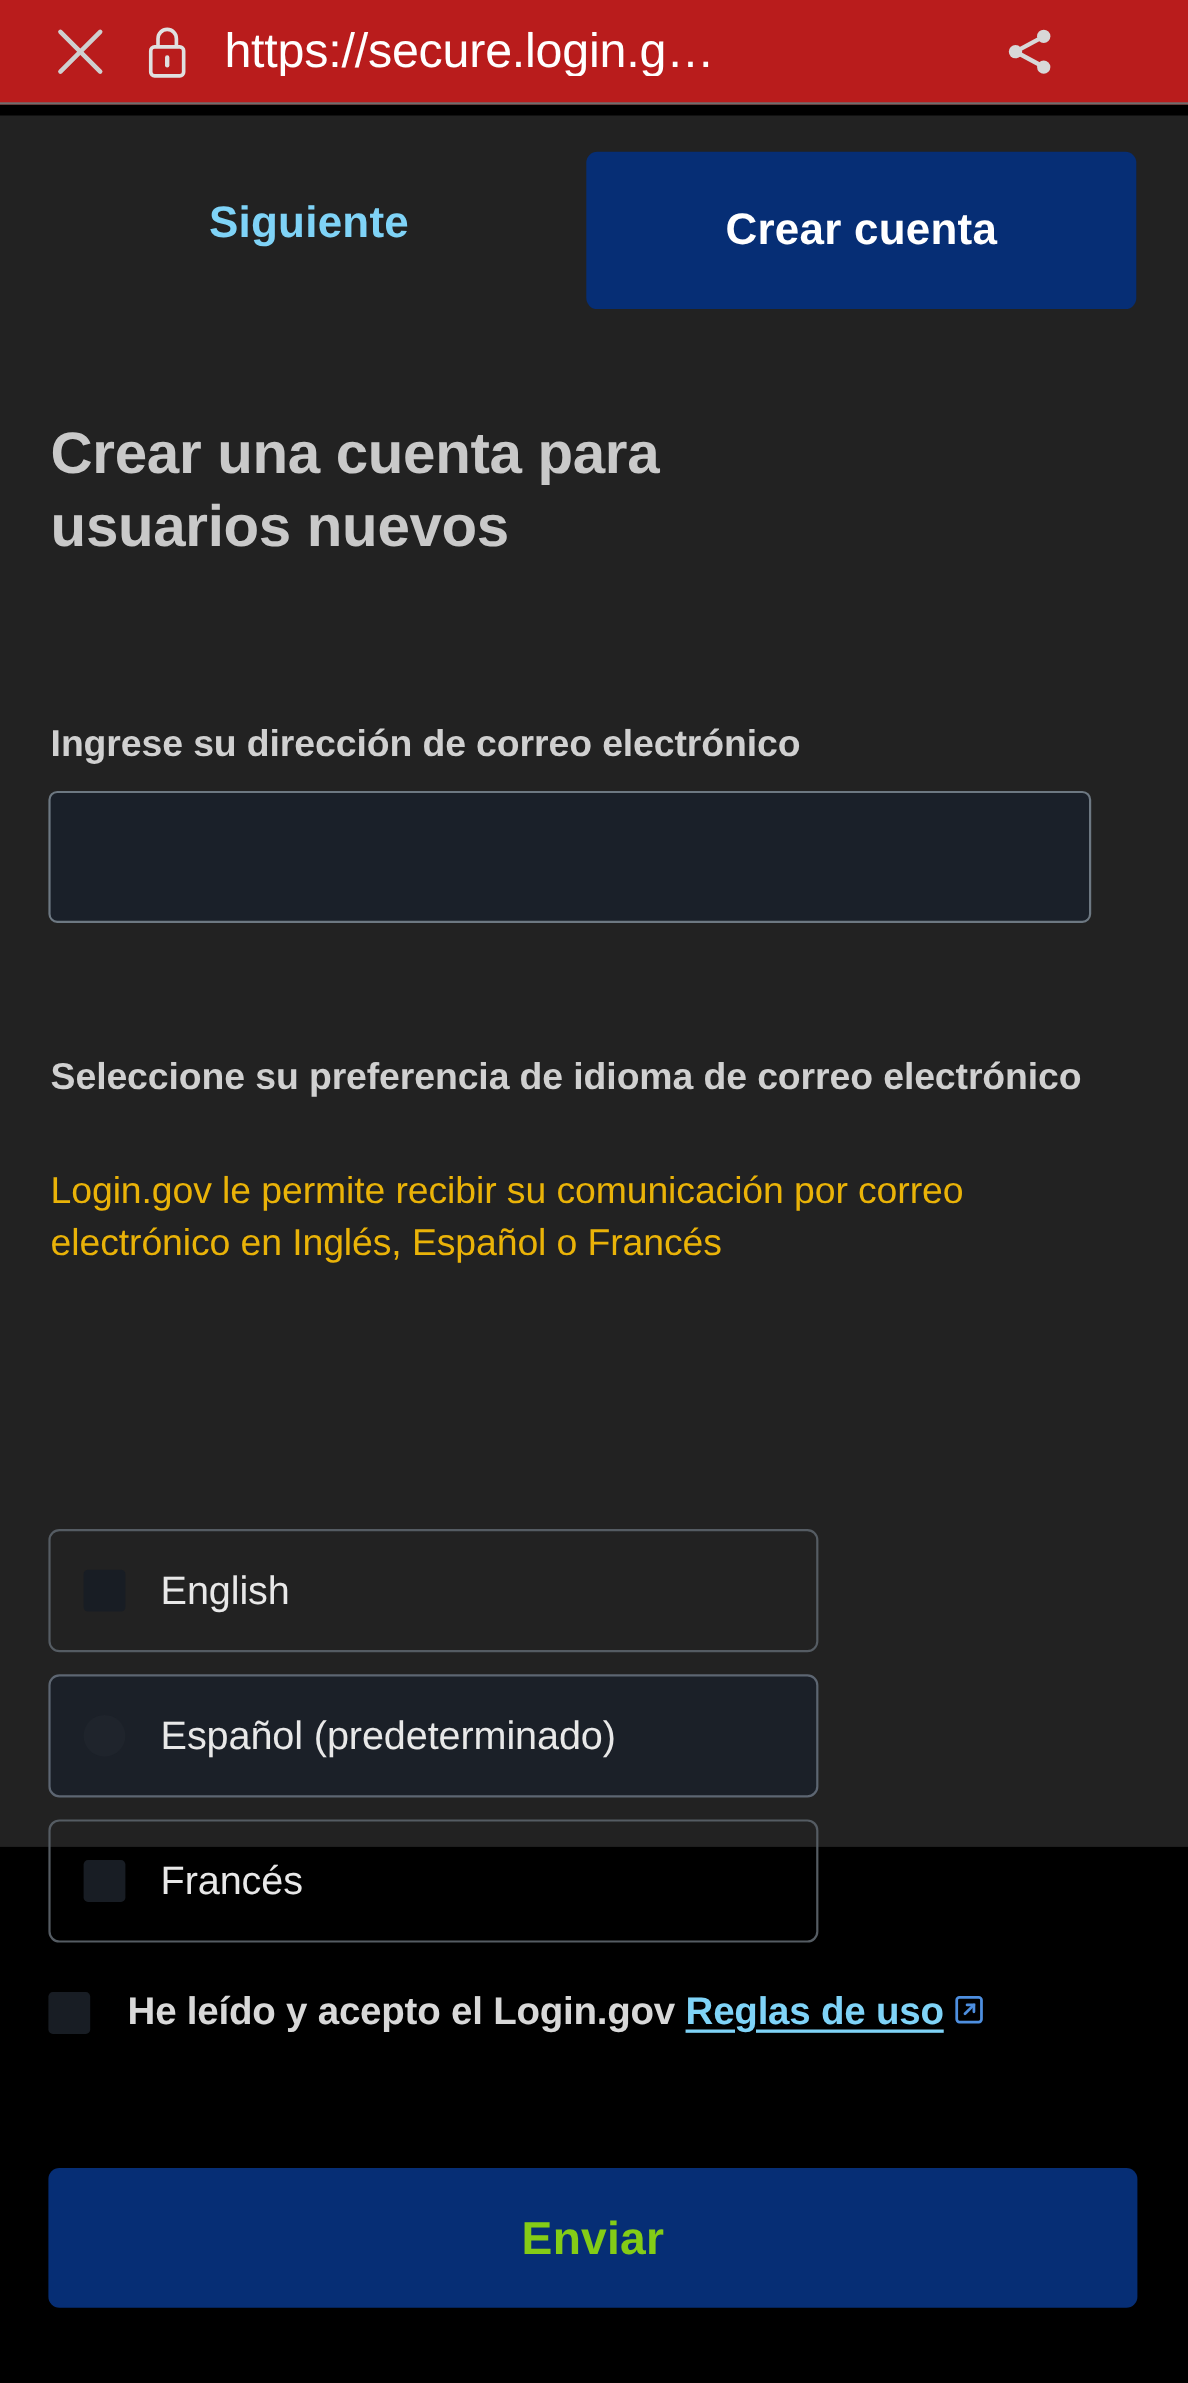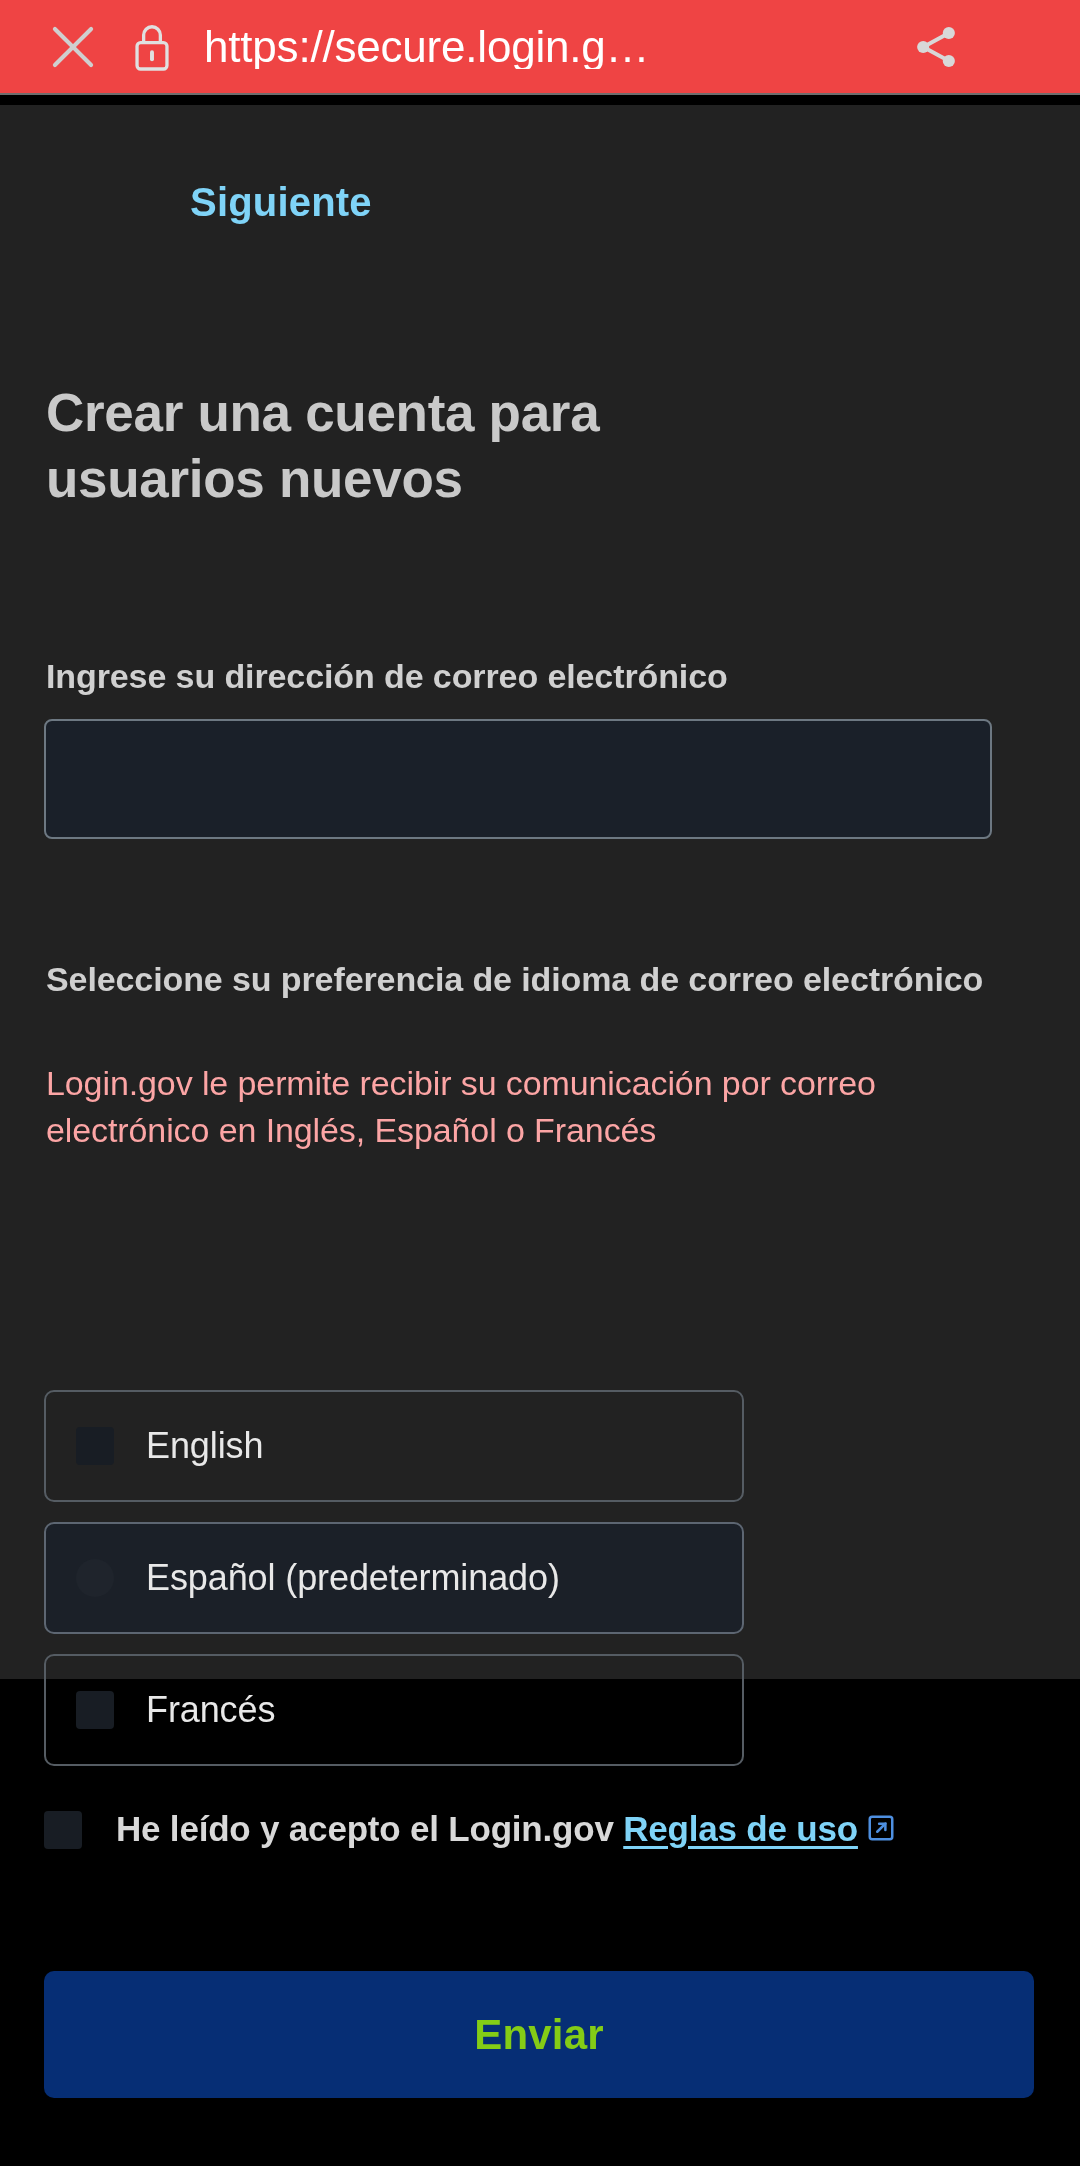--- a/index.html
+++ b/index.html
@@ -15,21 +15,21 @@
     overflow: hidden;
     position: relative;
   }
 
   
   .browser-bar {
     position: absolute;
     top: 0; left: 0;
     width: 1080px;
     height: 95px;
-    background: #ef4444;
+    background: #b91c1c;
     display: flex;
     align-items: center;
     box-sizing: border-box;
     padding: 0 26px 0 42px;
     border-bottom: 2px solid #6e6e6e;
   }
   .chrome-icon {
     flex: 0 0 auto;
     display: flex;
     align-items: center;
@@ -172,21 +172,21 @@
     font-size: 34px;
     font-weight: bold;
     line-height: 1.35;
     letter-spacing: -0.1px;
   }
   .lang-desc {
     position: absolute;
     left: 46px;
     top: 955px;
     width: 940px;
-    color: #fca5a5;
+    color: #eab308;
     font-size: 34px;
     line-height: 1.38;
     letter-spacing: -0.1px;
   }
 
   
   .radio-group {
     position: absolute;
     left: 44px;
     top: 1285px;
@@ -330,20 +330,21 @@
       <span class="menu-dot"></span>
       <span class="menu-dot"></span>
     </span>
   </span>
 </div>
 
 <div class="page">
 
   <div class="nav-row">
     <button class="nav-link">Siguiente</button>
+    <button class="nav-primary-btn">Crear cuenta</button>
   </div>
 
   <h1 class="headline">Crear una cuenta para usuarios nuevos</h1>
 
   <label class="field-label">Ingrese su dirección de correo electrónico</label>
   <input class="email-input" type="email" placeholder="" style="">
 
   <div class="lang-heading">Seleccione su preferencia de idioma de correo electrónico</div>
   <div class="lang-desc">Login.gov le permite recibir su comunicación por correo electrónico en Inglés, Español o Francés</div>
 

